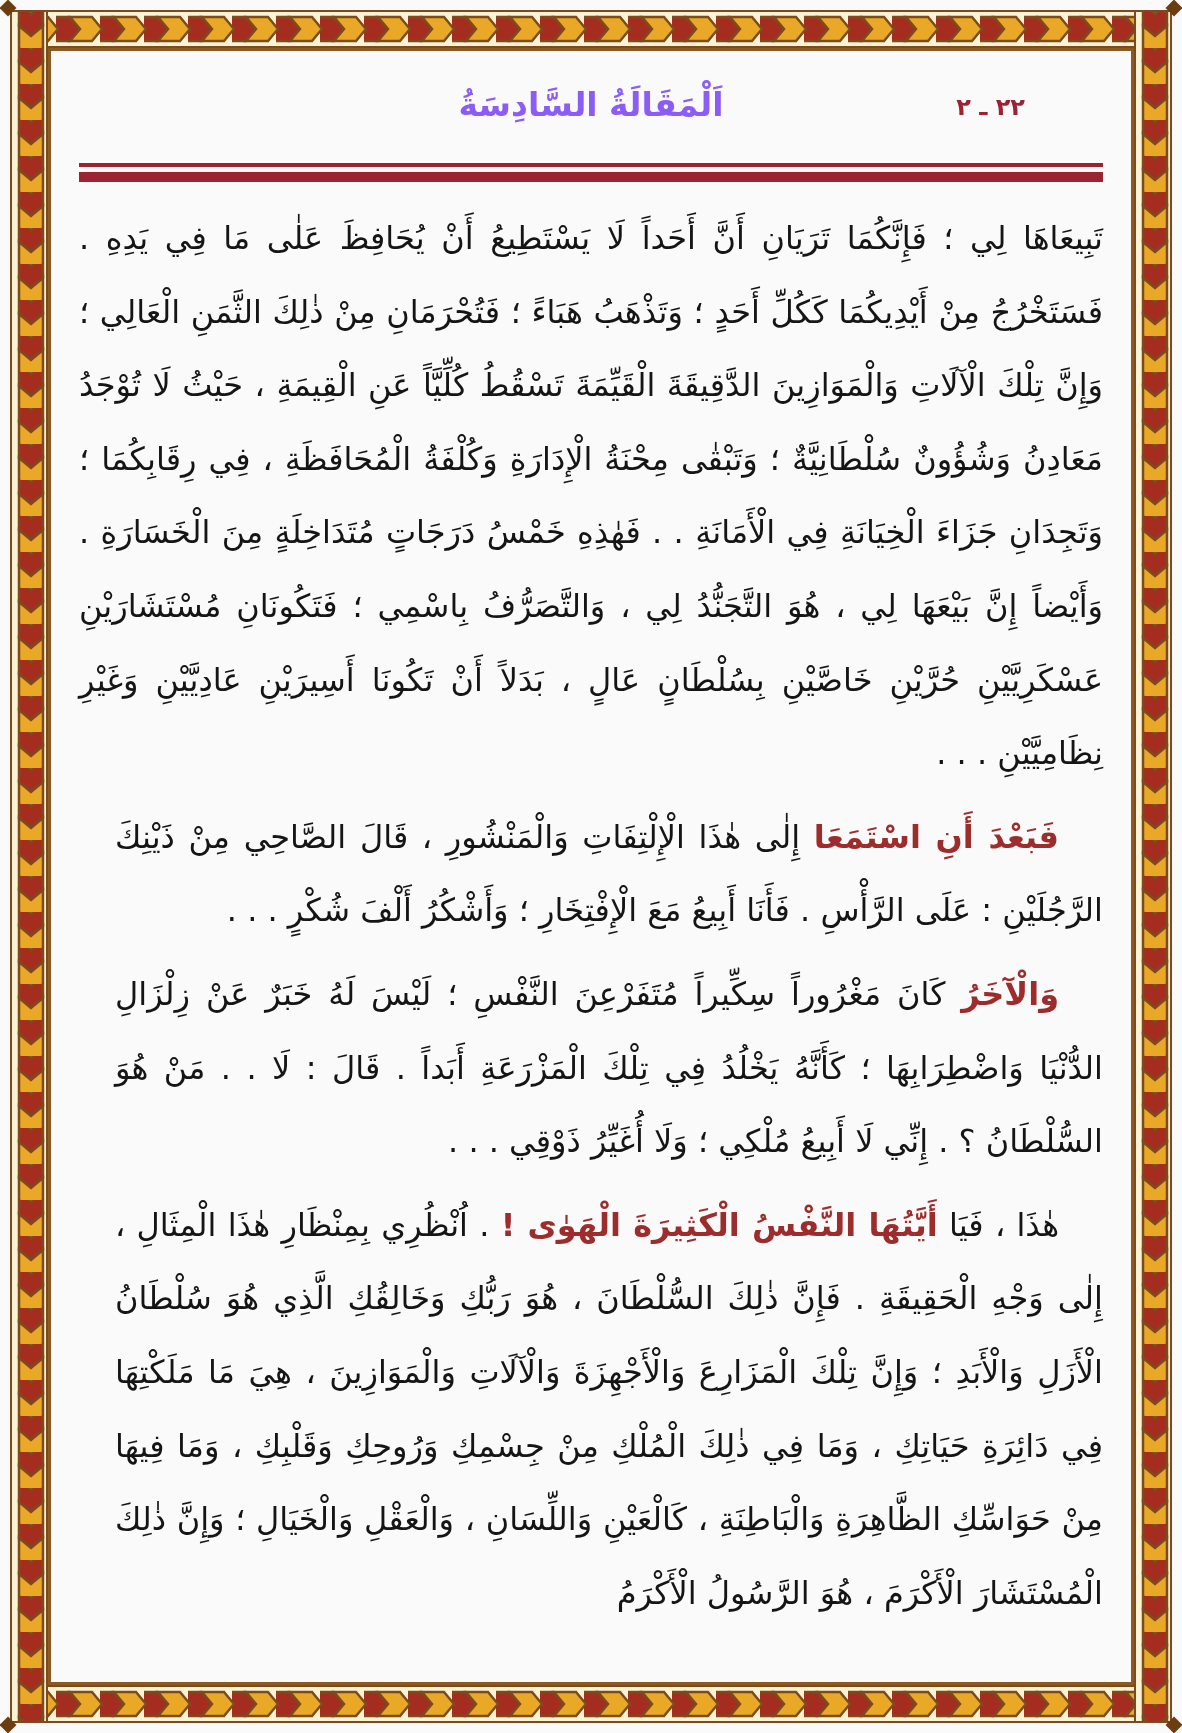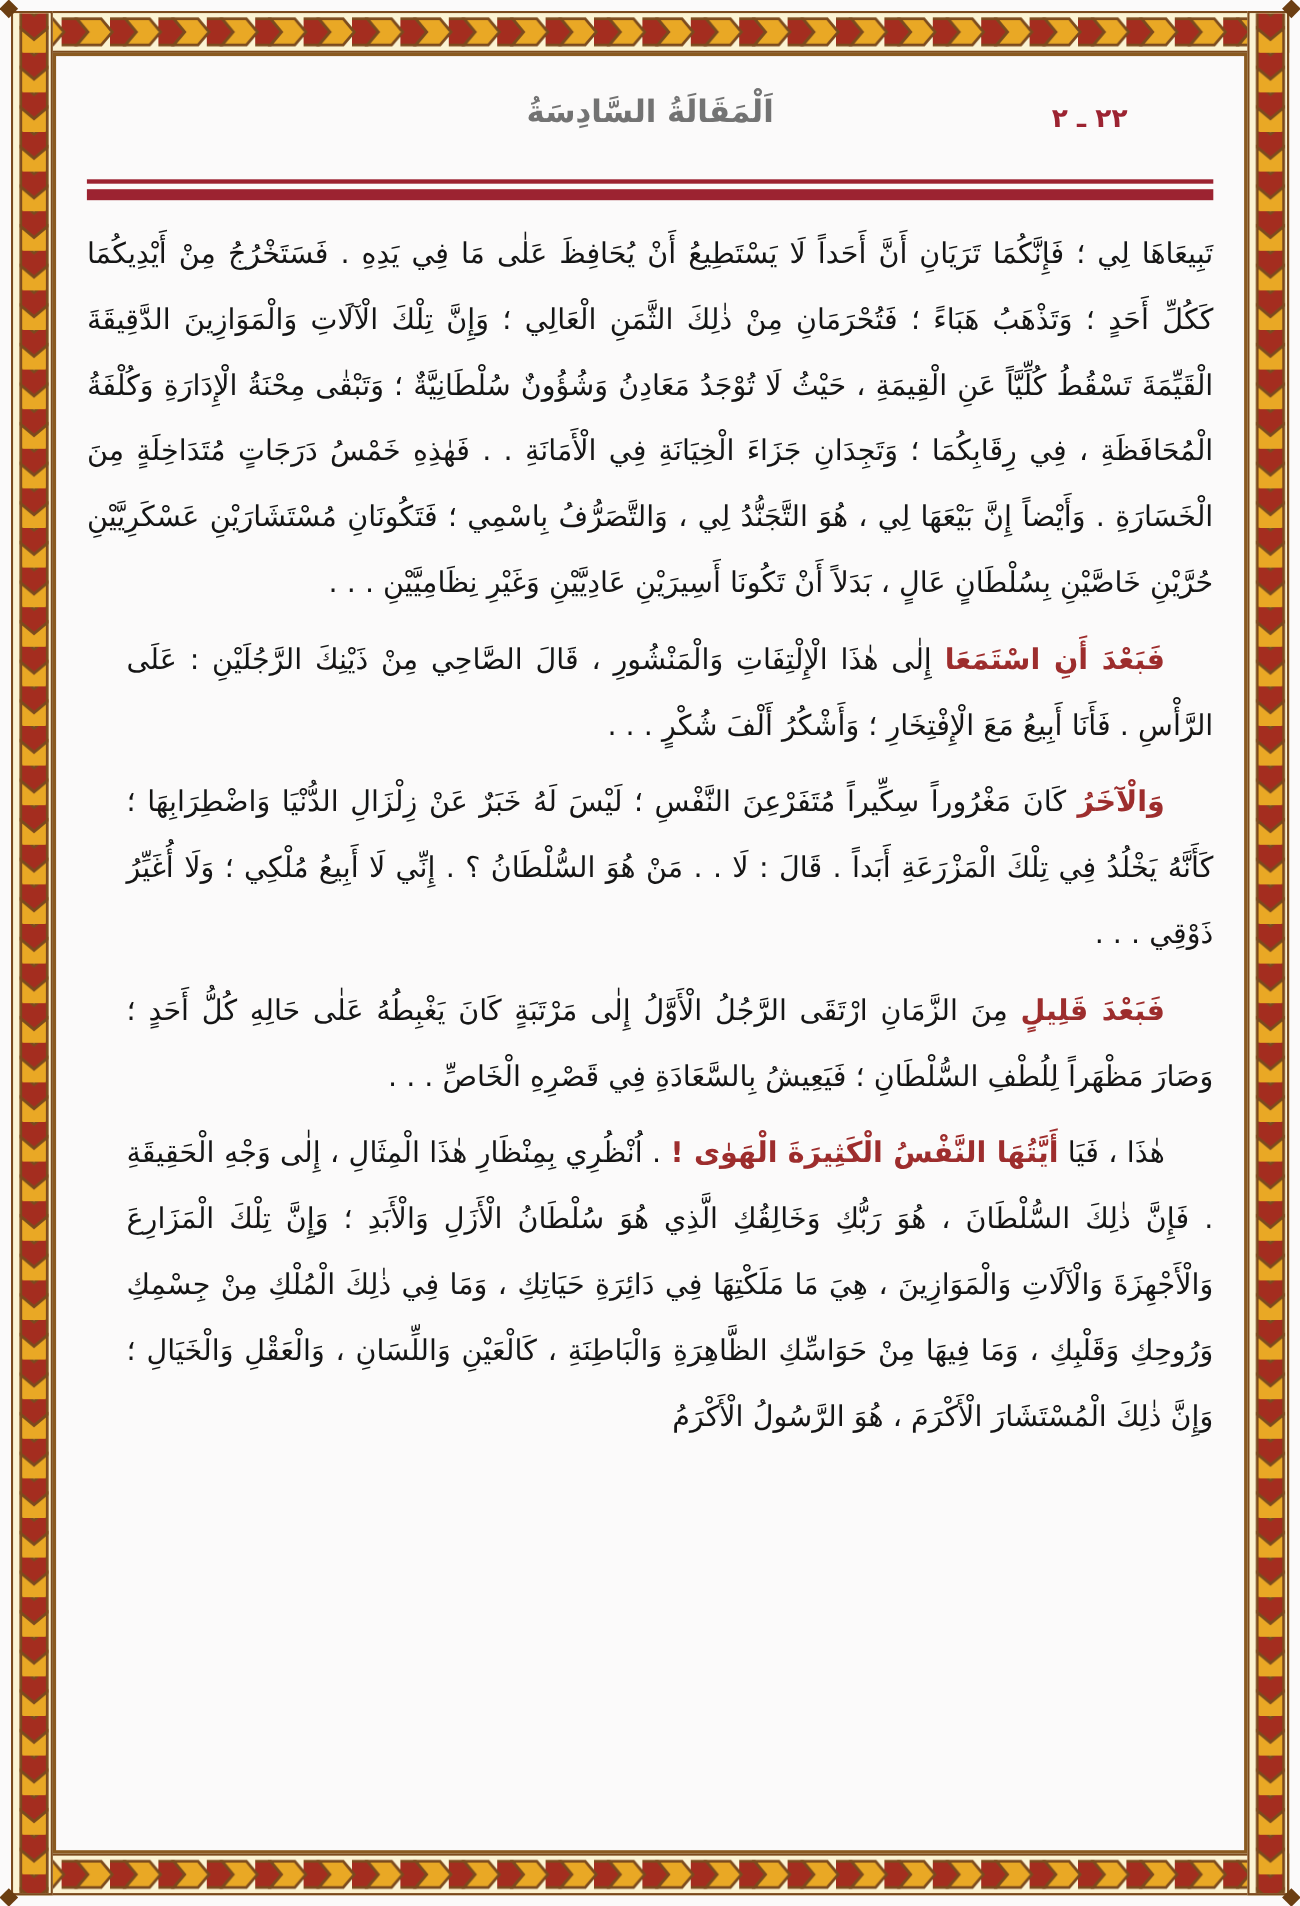--- a/index.html
+++ b/index.html
@@ -23,34 +23,34 @@
   .inner-frame{position:absolute;inset:48px;border:3px solid #8A5A20;pointer-events:none;}
   
   .content{
     position:absolute;inset:53px;
     padding:12px 26px 0;
     direction:rtl;
     box-sizing:border-box;
   }
   .header{position:relative;margin-top:20px;height:74px;}
   .title{
-    text-align:center;font-size:28px;font-weight:bold;color:#737373;
+    text-align:center;font-size:33px;font-weight:bold;color:#8b5cf6;
     letter-spacing:1px;
   }
   .page-num{
     position:absolute;top:8px;left:78px;
     font-size:24px;font-weight:bold;color:#9C2331;
   }
   
   .page-num{left:auto;right:78px;}
   .rule{margin:4px 0 20px;}
   .rule .thin{height:4px;background:#9C2331;}
   .rule .thick{height:10px;background:#9C2331;margin-top:5px;}
   .body-text{
-    font-size:26px;line-height:2.3;color:#151515;
+    font-size:32px;line-height:2.3;color:#151515;
     text-align:justify;
   }
   .para{margin:0 0 10px;}
   .para.indent{text-indent:44px;margin-left:36px;}
   .lead{color:#9D2D2D;font-weight:bold;}
 </style>
 </head>
 <body>
 
 <div class="page">
@@ -122,20 +122,19 @@
     </div>
 
     <div class="body-text">
 
       <p class="para"><span>تَبِيعَاهَا لِي ؛ فَإِنَّكُمَا تَرَيَانِ أَنَّ أَحَداً لَا يَسْتَطِيعُ أَنْ يُحَافِظَ عَلٰى مَا فِي يَدِهِ . فَسَتَخْرُجُ مِنْ أَيْدِيكُمَا كَكُلِّ أَحَدٍ ؛ وَتَذْهَبُ هَبَاءً ؛ فَتُحْرَمَانِ مِنْ ذٰلِكَ الثَّمَنِ الْعَالِي ؛ وَإِنَّ تِلْكَ الْآلَاتِ وَالْمَوَازِينَ الدَّقِيقَةَ الْقَيِّمَةَ تَسْقُطُ كُلِّيَّاً عَنِ الْقِيمَةِ ، حَيْثُ لَا تُوْجَدُ مَعَادِنُ وَشُؤُونٌ سُلْطَانِيَّةٌ ؛ وَتَبْقٰى مِحْنَةُ الْإِدَارَةِ وَكُلْفَةُ الْمُحَافَظَةِ ، فِي رِقَابِكُمَا ؛ وَتَجِدَانِ جَزَاءَ الْخِيَانَةِ فِي الْأَمَانَةِ . . فَهٰذِهِ خَمْسُ دَرَجَاتٍ مُتَدَاخِلَةٍ مِنَ الْخَسَارَةِ . وَأَيْضاً إِنَّ بَيْعَهَا لِي ، هُوَ التَّجَنُّدُ لِي ، وَالتَّصَرُّفُ بِاسْمِي ؛ فَتَكُونَانِ مُسْتَشَارَيْنِ عَسْكَرِيَّيْنِ حُرَّيْنِ خَاصَّيْنِ بِسُلْطَانٍ عَالٍ ، بَدَلاً أَنْ تَكُونَا أَسِيرَيْنِ عَادِيَّيْنِ وَغَيْرِ نِظَامِيَّيْنِ . . .</span></p>
 
       <p class="para indent"><span class="lead">فَبَعْدَ أَنِ اسْتَمَعَا</span> <span>إِلٰى هٰذَا الْإِلْتِفَاتِ وَالْمَنْشُورِ ، قَالَ الصَّاحِي مِنْ ذَيْنِكَ الرَّجُلَيْنِ : عَلَى الرَّأْسِ . فَأَنَا أَبِيعُ مَعَ الْإِفْتِخَارِ ؛ وَأَشْكُرُ أَلْفَ شُكْرٍ . . .</span></p>
 
       <p class="para indent"><span class="lead">وَالْآخَرُ</span> <span>كَانَ مَغْرُوراً سِكِّيراً مُتَفَرْعِنَ النَّفْسِ ؛ لَيْسَ لَهُ خَبَرٌ عَنْ زِلْزَالِ الدُّنْيَا وَاضْطِرَابِهَا ؛ كَأَنَّهُ يَخْلُدُ فِي تِلْكَ الْمَزْرَعَةِ أَبَداً . قَالَ : لَا . . مَنْ هُوَ السُّلْطَانُ ؟ . إِنِّي لَا أَبِيعُ مُلْكِي ؛ وَلَا أُغَيِّرُ ذَوْقِي . . .</span></p>
 
-      <p class="para indent"><span class="lead">فَبَعْدَ قَلِيلٍ</span> <span>مِنَ الزَّمَانِ ارْتَقَى الرَّجُلُ الْأَوَّلُ إِلٰى مَرْتَبَةٍ كَانَ يَغْبِطُهُ عَلٰى حَالِهِ كُلُّ أَحَدٍ ؛ وَصَارَ مَظْهَراً لِلُطْفِ السُّلْطَانِ ؛ فَيَعِيشُ بِالسَّعَادَةِ فِي قَصْرِهِ الْخَاصِّ . . .</span></p>
 
 
       <p class="para indent"><span>هٰذَا ، فَيَا</span> <span class="lead">أَيَّتُهَا النَّفْسُ الْكَثِيرَةَ الْهَوٰى !</span> <span>. اُنْظُرِي بِمِنْظَارِ هٰذَا الْمِثَالِ ، إِلٰى وَجْهِ الْحَقِيقَةِ . فَإِنَّ ذٰلِكَ السُّلْطَانَ ، هُوَ رَبُّكِ وَخَالِقُكِ الَّذِي هُوَ سُلْطَانُ الْأَزَلِ وَالْأَبَدِ ؛ وَإِنَّ تِلْكَ الْمَزَارِعَ وَالْأَجْهِزَةَ وَالْآلَاتِ وَالْمَوَازِينَ ، هِيَ مَا مَلَكْتِهَا فِي دَائِرَةِ حَيَاتِكِ ، وَمَا فِي ذٰلِكَ الْمُلْكِ مِنْ جِسْمِكِ وَرُوحِكِ وَقَلْبِكِ ، وَمَا فِيهَا مِنْ حَوَاسِّكِ الظَّاهِرَةِ وَالْبَاطِنَةِ ، كَالْعَيْنِ وَاللِّسَانِ ، وَالْعَقْلِ وَالْخَيَالِ ؛ وَإِنَّ ذٰلِكَ الْمُسْتَشَارَ الْأَكْرَمَ ، هُوَ الرَّسُولُ الْأَكْرَمُ</span></p>
 
     </div>
   </div>
 </div>
 
 </body></html>

